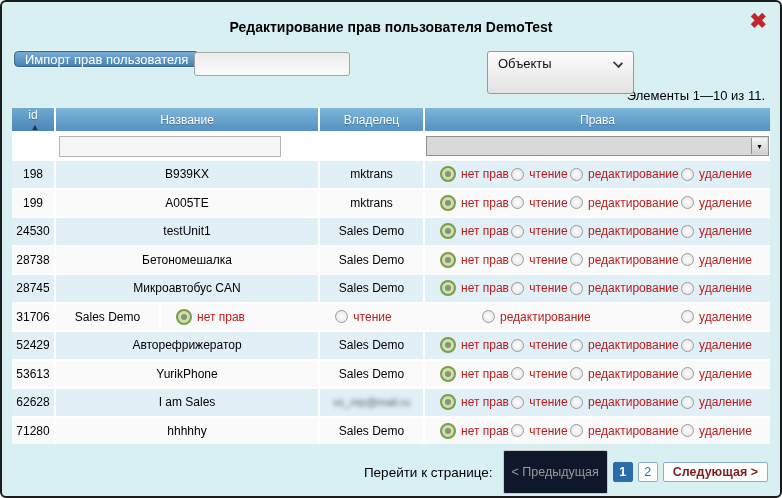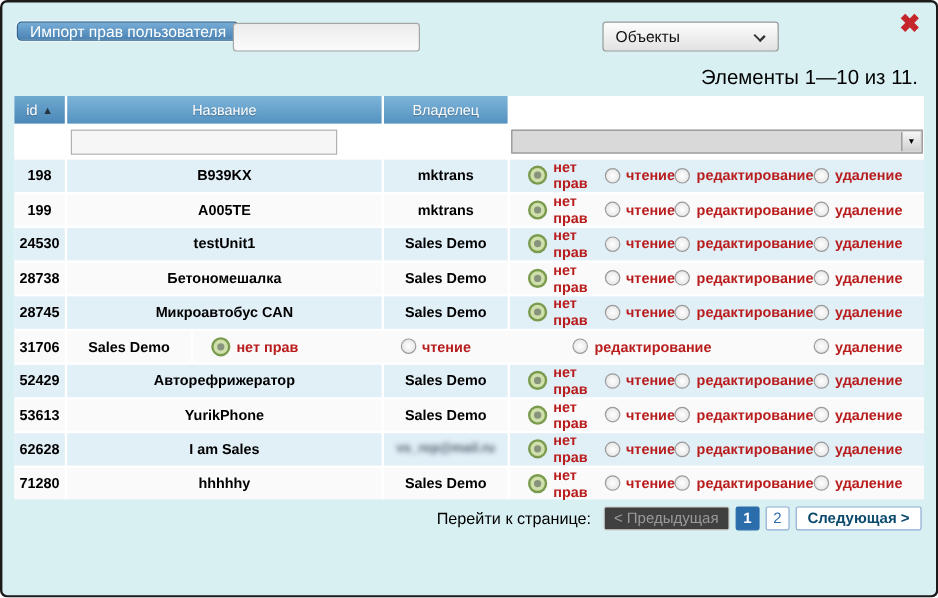--- a/index.html
+++ b/index.html
@@ -49,43 +49,43 @@
     position: absolute; left: 192px; top: 1px;
     width: 156px; height: 24px;
     border: 1px solid #a6a6a6;
     border-radius: 3px;
     background: linear-gradient(#ececec, #fbfbfb);
     padding: 0 6px;
     font-size: 13px;
     font-family: "Liberation Sans", sans-serif;
   }
   .select-objects {
-    position: absolute; left: 500px; top: 0;
-    width: 147px; height: 25px;
+    position: absolute; left: 485px; top: 0;
+    width: 147px; height: 43px;
     background: linear-gradient(#fdfdfd, #e2e2e2);
     border: 1px solid #999;
     border-radius: 3px;
     font-size: 13px;
     color: #111;
     line-height: 23px;
     padding: 0 26px 0 10px;
     cursor: pointer;
   }
   .select-chevron {
     position: absolute; right: 11px; top: 7px;
     width: 8px; height: 8px;
     border-right: 2px solid #333;
     border-bottom: 2px solid #333;
     transform: rotate(45deg) scale(1,.8);
   }
 
   .items-count {
     text-align: right;
     margin: 11px 15px 5px 0;
-    font-size: 17px;
+    font-size: 13px;
     color: #000;
   }
 
   .grid {
     margin: 0 10px;
     background: #fff;
     display: flex;
     flex-direction: column;
     gap: 2px;
   }
@@ -97,21 +97,21 @@
 
   .thead { height: 23px; }
   .th {
     background: linear-gradient(#7db5d9, #5592c1);
     color: #fff;
     font-size: 12px;
     display: flex; align-items: center; justify-content: center;
     text-shadow: 0 1px 1px rgba(0,0,0,.3);
     cursor: pointer;
   }
-  .th.sorted { background: linear-gradient(#6fa9cf, #4b87b8); }
+  .th.sorted { background: linear-gradient(#6fa9cf, #4b87b8); flex-direction: column; }
   .sort-arrow { font-size: 9px; margin-left: 4px; color: #26323c; text-shadow: none; }
 
   .filter-row { height: 26px; background: #fff; align-items: center; }
   .filter-row .fcell { display: flex; align-items: center; height: 100%; }
   .name-filter {
     width: 222px; height: 21px;
     margin-left: 3px;
     border: 1px solid #b3b3b3;
     background: #f6f6f6;
     font-size: 12px;
@@ -131,21 +131,21 @@
     width: 16px;
     background: linear-gradient(#f6f6f6, #cfcfcf);
     border-left: 1px solid #8f8f8f;
     display: flex; align-items: center; justify-content: center;
     font-size: 7px; color: #000;
   }
 
   .rows .trow { height: 26.5px; }
   .td {
     display: flex; align-items: center; justify-content: center;
-    font-size: 12px; color: #000; font-weight: bold;
+    font-size: 12px; color: #000;
   }
   .rows .trow:nth-child(odd)  .td { background: #e1eff7; }
   .rows .trow:nth-child(even) .td { background: #fafafa; }
   .td.c-rights { justify-content: space-between; padding: 0 18px 0 15px; }
 
   .radio-opt { display: flex; align-items: center; gap: 5px; cursor: pointer; }
   .radio {
     width: 13px; height: 13px; flex: none;
     border-radius: 50%;
     border: 1px solid #9a9a9a;
@@ -166,46 +166,47 @@
   .rlabel { font-size: 12px; color: #b91c1c; }
   .owner-blur { filter: blur(2.2px); color: #51606e; font-size: 11px; }
 
   .pager {
     display: flex; justify-content: flex-end; align-items: center;
     gap: 5px;
     margin: 6px 12px 0 0;
   }
   .pg-label { font-size: 13.5px; color: #000; margin-right: 5px; margin-left: 32px; }
   .pg-prev {
-    background: #404040; color: #9a9a9a;
+    background: #0f172a; color: #9a9a9a;
     border: 1px solid #c9c9c9;
-    padding: 2px 8px; font-size: 12.5px;
+    padding: 14px 8px; font-size: 12.5px;
     border-radius: 2px; cursor: default;
   }
   .pg-num {
     min-width: 20px; height: 20px;
     display: flex; align-items: center; justify-content: center;
     font-size: 12.5px; border-radius: 2px; cursor: pointer;
   }
   .pg-num.active { background: #2b6cab; color: #fff; font-weight: bold; border: 1px solid #2b6cab; }
   .pg-num.plain  { background: #fff; color: #2b6cab; border: 1px solid #8cacd3; }
   .pg-next {
-    background: #fff; color: #0c4a6e; font-weight: bold;
+    background: #fff; color: #7f1d1d; font-weight: bold;
     border: 1px solid #8cacd3;
     padding: 2px 9px; font-size: 12.5px;
     border-radius: 2px; cursor: pointer;
   }
 </style>
 </head>
 <body>
 
 <div class="dialog">
 
   <div class="close-x">✖</div>
 
+  <div class="dlg-title">Редактирование прав пользователя DemoTest</div>
 
   <div class="toolbar">
     <button class="btn-import">Импорт прав пользователя</button>
     <input class="import-input" value="" style="">
     <div class="select-objects">
       <span>Объекты</span>
       <span class="select-chevron"></span>
     </div>
   </div>
 
@@ -213,20 +214,21 @@
 
   <div class="grid">
 
     <div class="trow thead">
       <div class="th sorted c-id">
         <span>id</span>
         <span class="sort-arrow">▲</span>
       </div>
       <div class="th c-name">Название</div>
       <div class="th c-owner">Владелец</div>
+      <div class="th c-rights">Права</div>
     </div>
 
     <div class="trow filter-row">
       <div class="fcell c-id"></div>
       <div class="fcell c-name">
         <input class="name-filter" value="" style="">
       </div>
       <div class="fcell c-owner"></div>
       <div class="fcell c-rights">
         <div class="combo">

